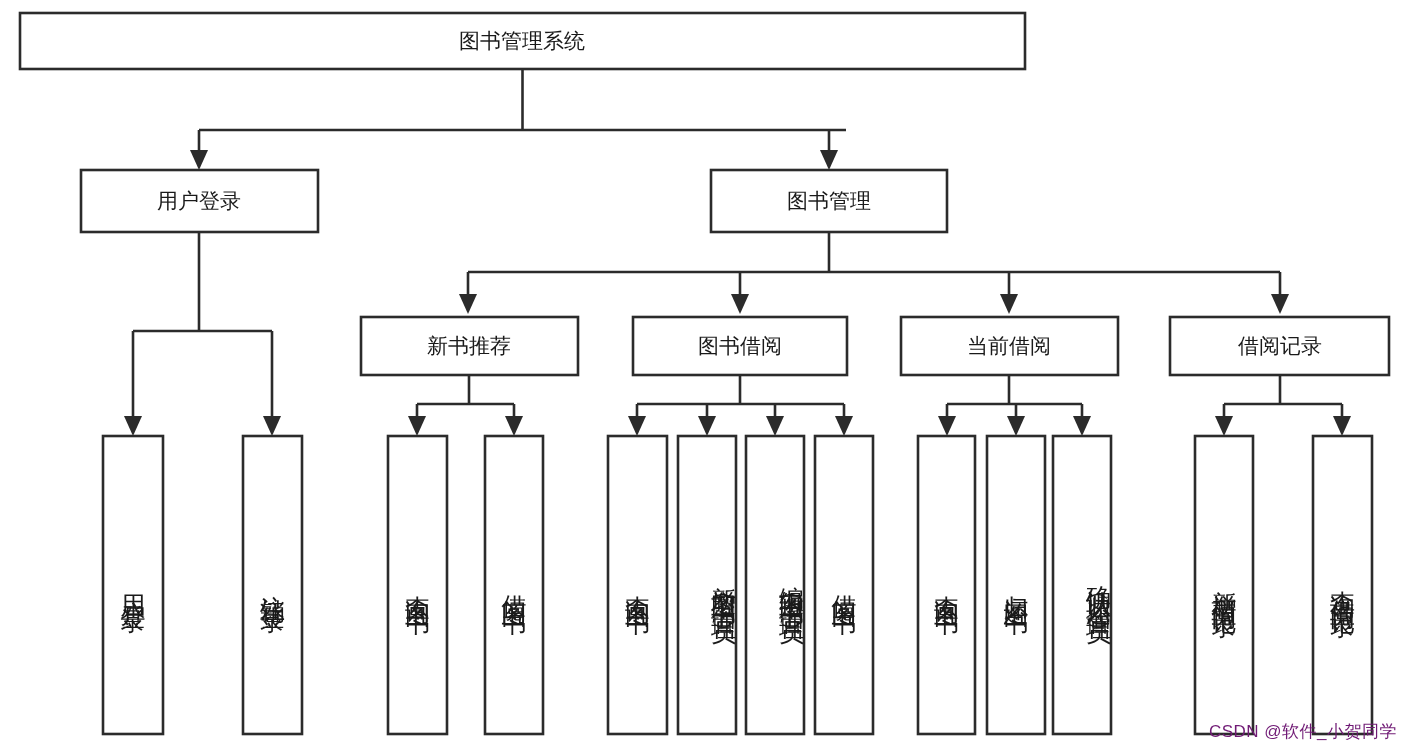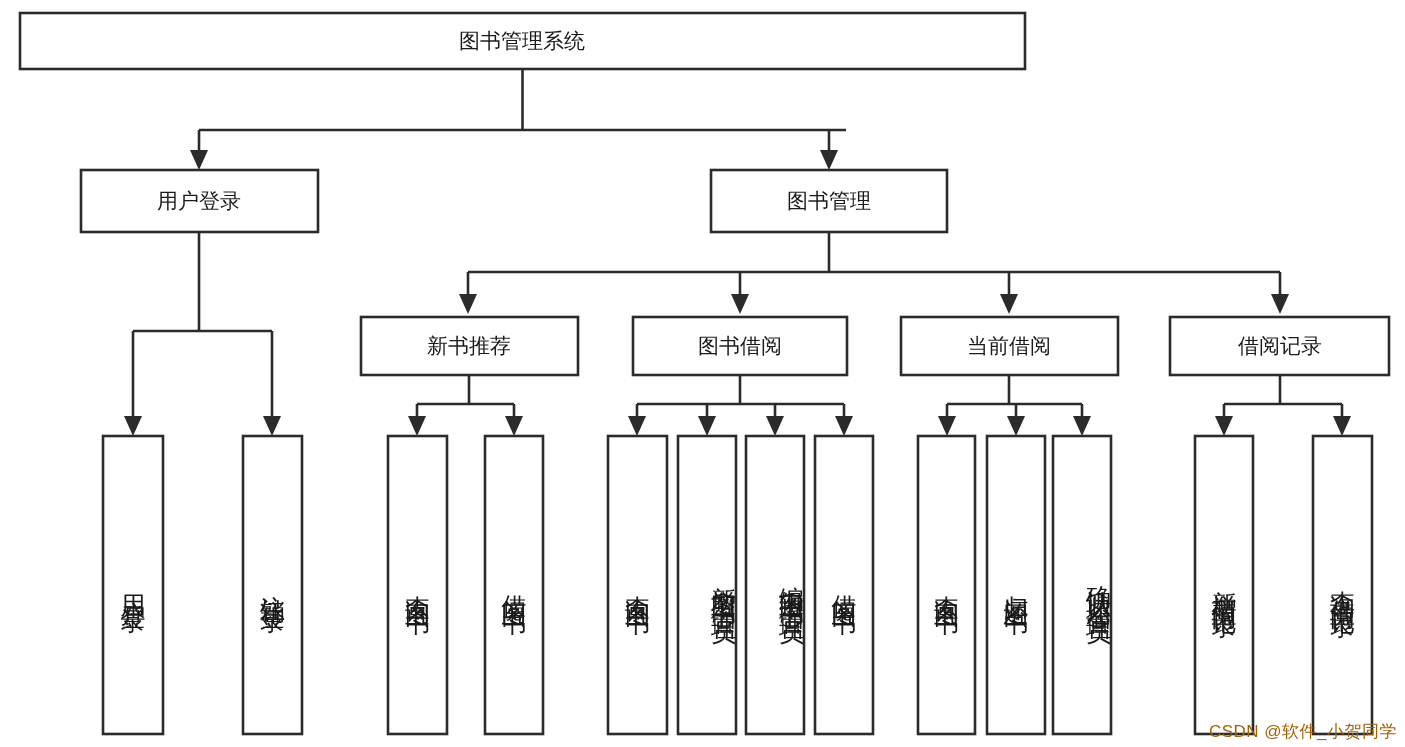--- a/index.html
+++ b/index.html
@@ -67,21 +67,21 @@
   }
   .leaf-label.center {
     align-items: center;
   }
   .watermark {
     position: absolute;
     right: 8px;
     bottom: 4px;
     font-family: "Liberation Sans", "DejaVu Sans", sans-serif;
     font-size: 17px;
-    color: #a16207;
+    color: #701a75;
     letter-spacing: 0.5px;
     white-space: nowrap;
   }
 </style>
 </head>
 <body>
 
 <div id="diagram-root">
 
   <svg id="flow" viewBox="0 0 1405 747">

